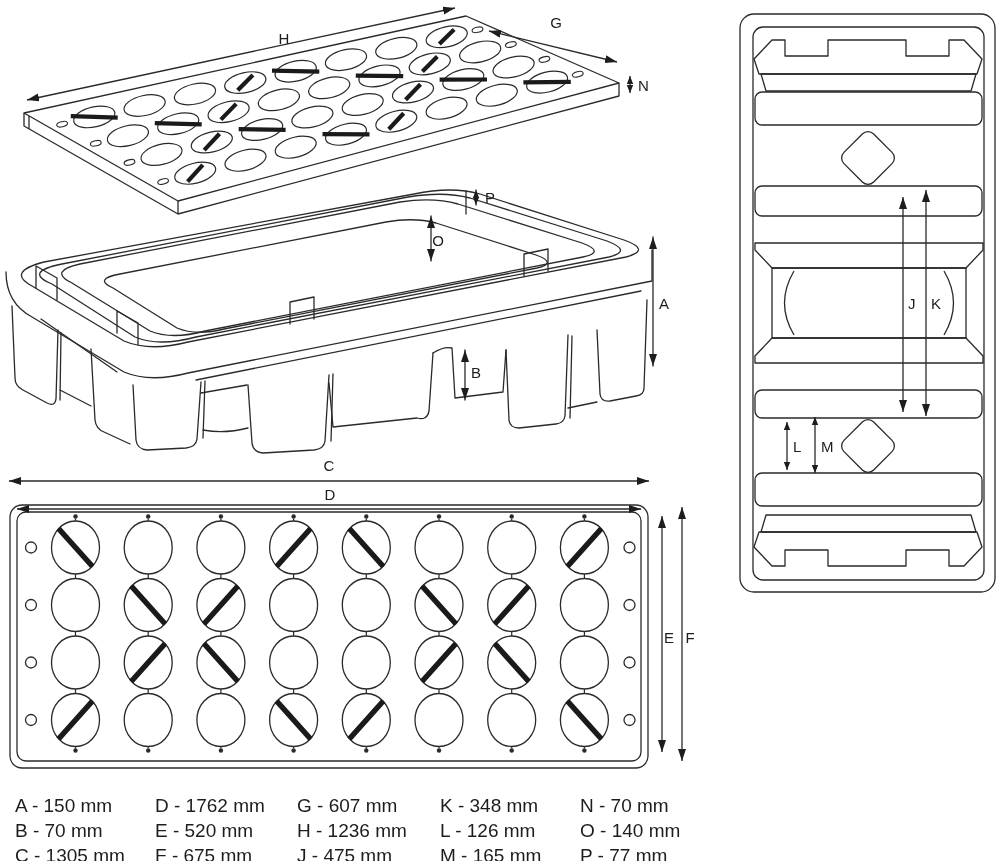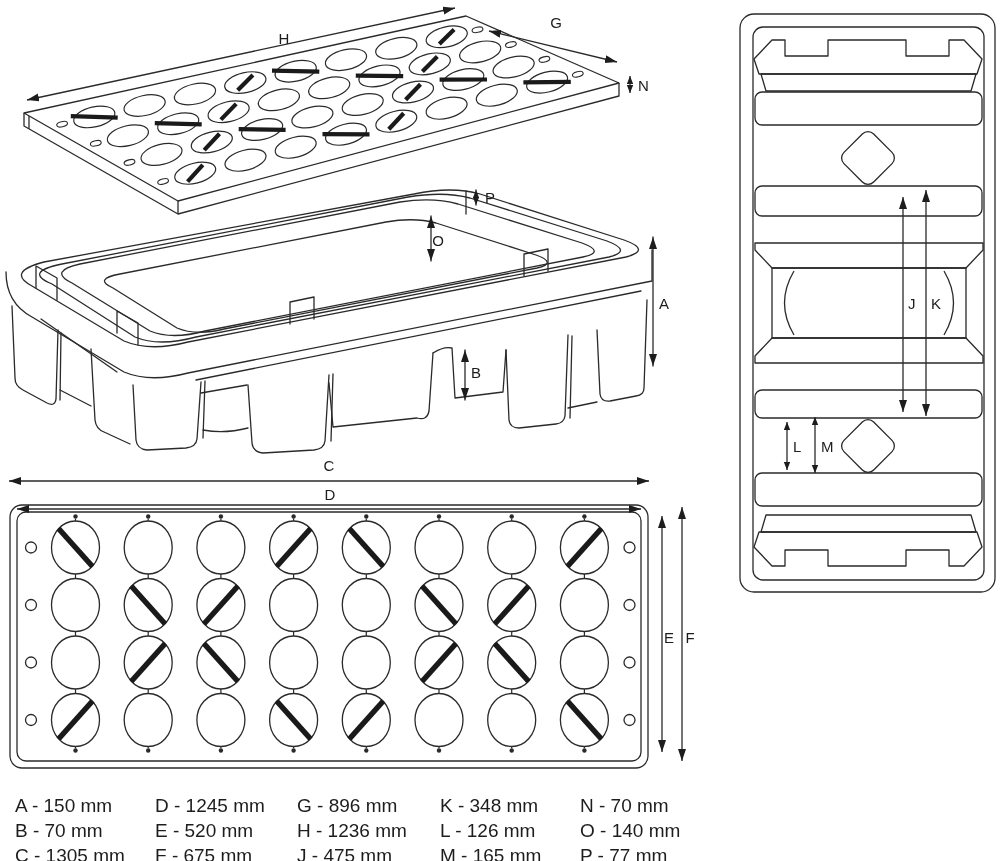--- a/index.html
+++ b/index.html
@@ -297,26 +297,26 @@
   </g>
 </svg>
 
 <div class="legend" id="legend">
       <div class="col" style="left: 15px;">
         <div class="item">A - 150 mm</div>
         <div class="item">B - 70 mm</div>
         <div class="item">C - 1305 mm</div>
       </div>
       <div class="col" style="left: 155px;">
-        <div class="item">D - 1245 mm</div>
+        <div class="item">D - 1762 mm</div>
         <div class="item">E - 520 mm</div>
         <div class="item">F - 675 mm</div>
       </div>
       <div class="col" style="left: 297px;">
-        <div class="item">G - 896 mm</div>
+        <div class="item">G - 607 mm</div>
         <div class="item">H - 1236 mm</div>
         <div class="item">J - 475 mm</div>
       </div>
       <div class="col" style="left: 440px;">
         <div class="item">K - 348 mm</div>
         <div class="item">L - 126 mm</div>
         <div class="item">M - 165 mm</div>
       </div>
       <div class="col" style="left: 580px;">
         <div class="item">N - 70 mm</div>

